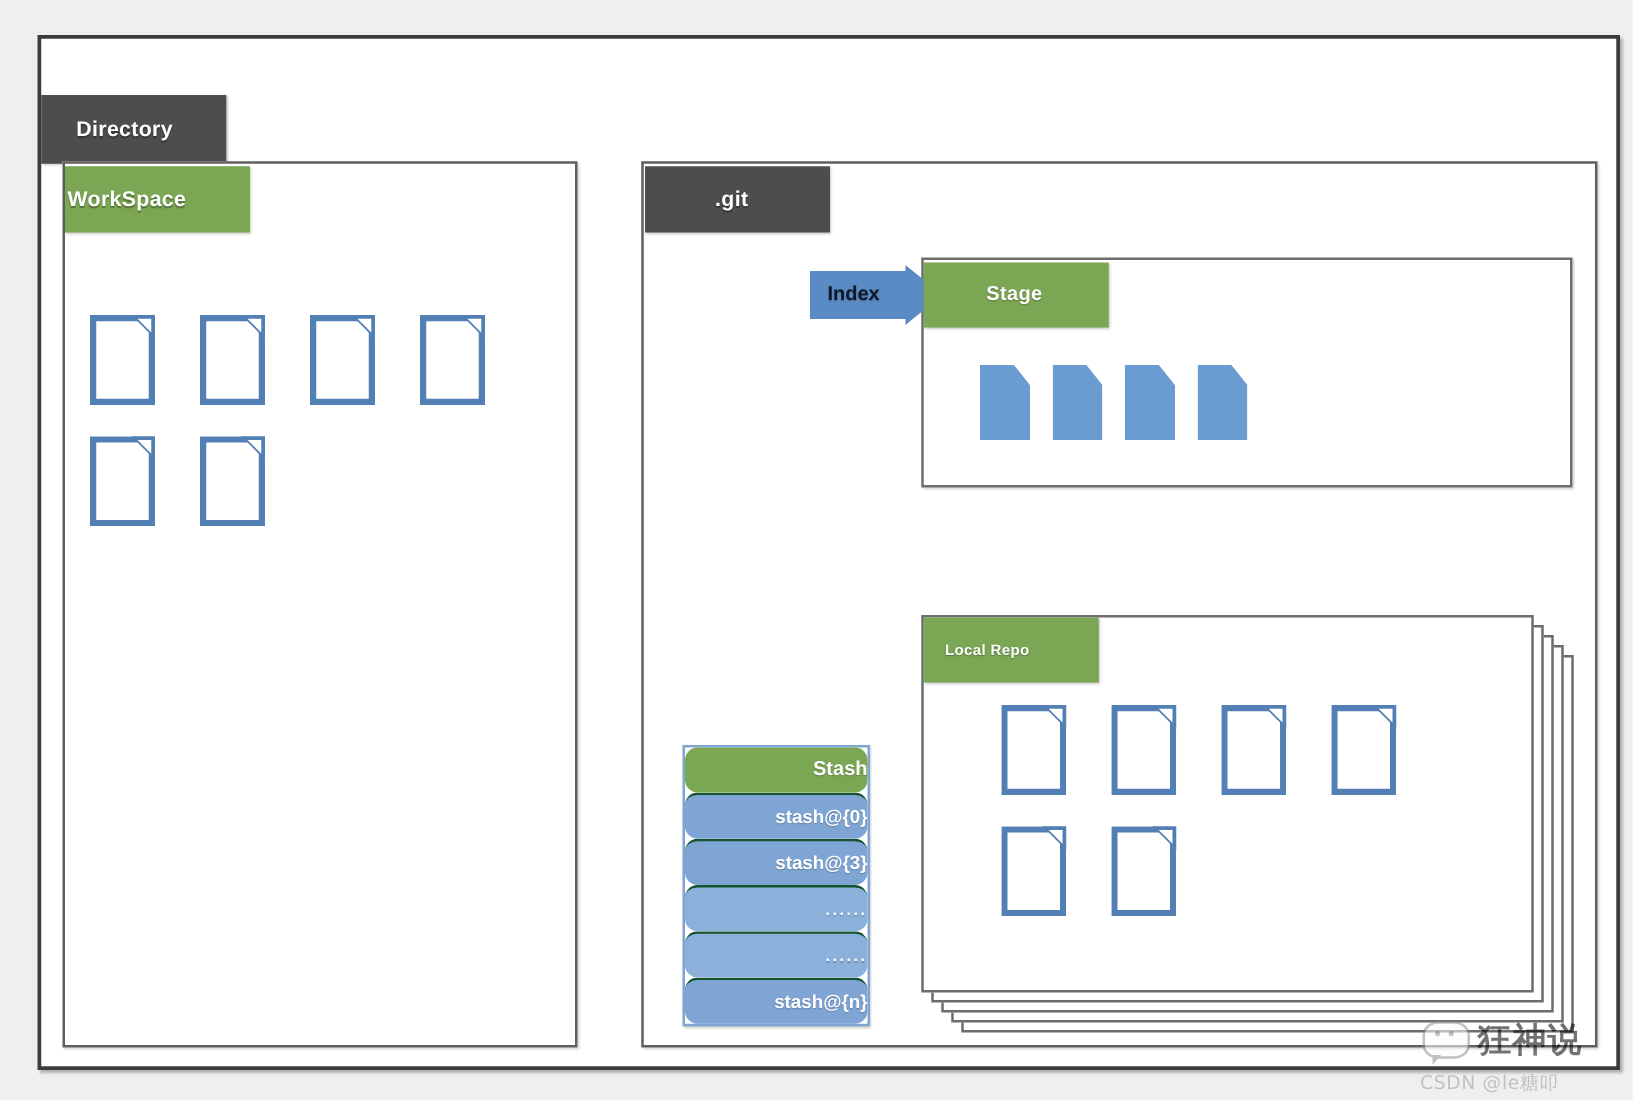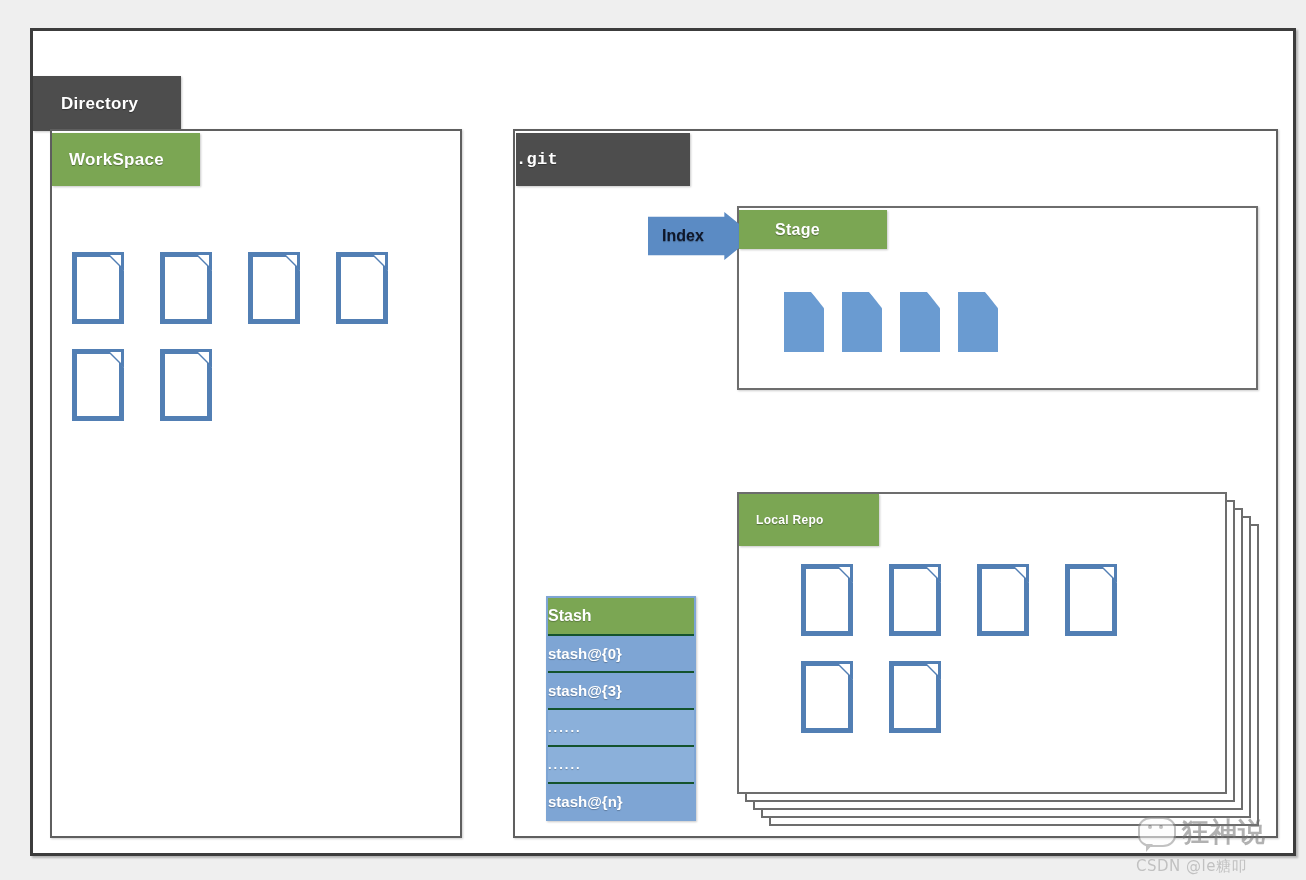--- a/index.html
+++ b/index.html
@@ -98,37 +98,37 @@
     font-size: 17px;
     padding-left: 28px;
     margin-top: 45px;
   }
   #workspace-label {
     left: 52px;
     top: 133px;
     width: 148px;
     height: 53px;
     font-size: 17px;
-    padding-left: 17px;
+    padding-left: 2px;
   }
   #git-label {
     left: 516px;
     top: 133px;
-    width: 174px;
+    width: 148px;
     height: 53px;
     font-size: 17px;
-    font-family: Liberation Mono, monospace;
+    padding-left: 56px;
   }
   #stage-label {
     left: 739px;
     top: 210px;
     width: 148px;
-    height: 39px;
+    height: 52px;
     font-size: 16px;
-    padding-left: 36px;
+    padding-left: 50px;
   }
   #localrepo-label {
     left: 739px;
     top: 494px;
     width: 140px;
     height: 52px;
     font-size: 12px;
     padding-left: 17px;
   }
 
@@ -272,26 +272,27 @@
     top: 596px;
     width: 150px;
     border: 2px solid #7ea5d4;
     box-sizing: border-box;
     box-shadow: 1px 1px 2px rgba(0,0,0,0.22);
   }
   .stash-row {
     height: 37px;
     display: flex;
     align-items: center;
-    justify-content: flex-start;
+    justify-content: flex-end;
     color: #ffffff;
     font-size: 15px;
     font-weight: bold;
     box-sizing: border-box;
     text-shadow: 0 1px 1px rgba(0,0,0,0.25);
+    border-radius: 10px;
   }
   .stash-head {
     background: #7ba653;
     height: 36px;
     font-size: 16px;
   }
   .stash-item {
     background: #7ea5d4;
     border-top: 2px solid #14532d;
   }
@@ -341,21 +342,21 @@
     top: 6px;
     width: 4px;
     height: 4px;
     border-radius: 50%;
     background: #8f8f8f;
   }
   #wm-bubble .eye.l { left: 8px; }
   #wm-bubble .eye.r { left: 19px; }
   #wm-title {
     font-size: 27px;
-    color: #737373;
+    color: #000000;
     font-weight: bold;
     letter-spacing: 1px;
     font-family: "DejaVu Sans", sans-serif;
   }
   #wm-sub {
     position: absolute;
     left: 6px;
     bottom: 2px;
     font-size: 15px;
     color: #9c9c9c;

